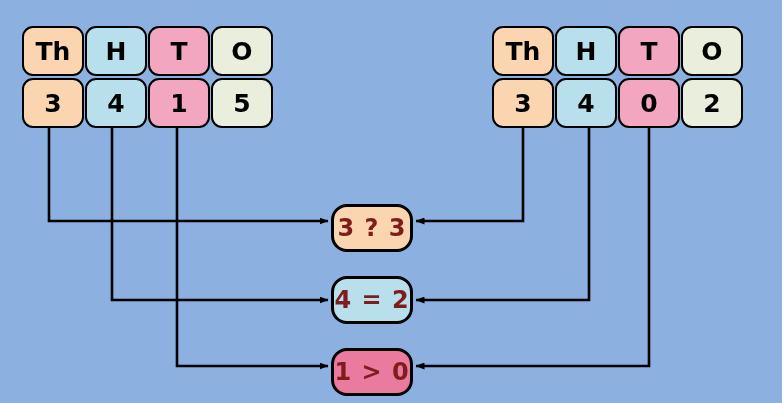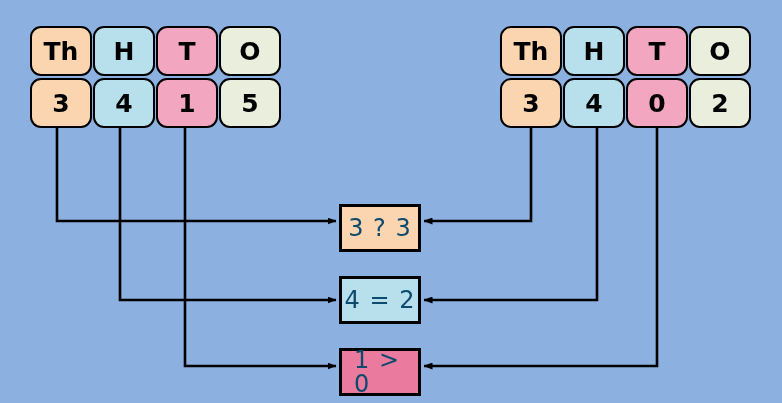--- a/index.html
+++ b/index.html
@@ -9,21 +9,21 @@
   body {
     width: 782px;
     height: 403px;
     background: #8cb0e0;
     font-family: "DejaVu Sans", sans-serif;
     overflow: hidden;
     position: relative;
   }
   #stage {
     position: absolute;
-    left: 12px;
+    left: 4px;
     top: 0;
     width: 660px;
     height: 403px;
   }
   svg.connectors {
     position: absolute;
     left: 0;
     top: 0;
     width: 782px;
     height: 403px;
@@ -57,35 +57,35 @@
   .cell.c-hundreds  { background: #b8e0ec; }
   .cell.c-tens      { background: #f2a6c0; }
   .cell.c-ones      { background: #eaeedd; }
 
   .compare-box {
     position: absolute;
     width: 82px;
     height: 48px;
     left: 327px;
     border: 3px solid #000000;
-    border-radius: 0;
+    border-radius: 16px;
     display: flex;
     align-items: center;
     justify-content: center;
     font-size: 24px;
-    font-weight: normal;
-    color: #0c4a6e;
+    font-weight: bold;
+    color: #7f1d1d;
     box-sizing: border-box;
     z-index: 3;
     line-height: 1;
     letter-spacing: 1px;
   }
   #compare-0 { top: 204px; background: #fad5b0; }
   #compare-1 { top: 276px; background: #b8e0ec; }
-  #compare-2 { top: 348px; background: #ea7a9e; padding-left: 12px; }
+  #compare-2 { top: 348px; background: #ea7a9e; }
 </style>
 </head>
 <body>
 
 <div id="stage">
 
   <svg class="connectors" viewBox="0 0 782 403" xmlns="http://www.w3.org/2000/svg">
     <defs>
       <marker id="arrowhead" markerWidth="9" markerHeight="7" refX="8.5" refY="3.5" orient="auto" markerUnits="userSpaceOnUse">
         <polygon points="0 0, 9 3.5, 0 7" fill="#000000"></polygon>

